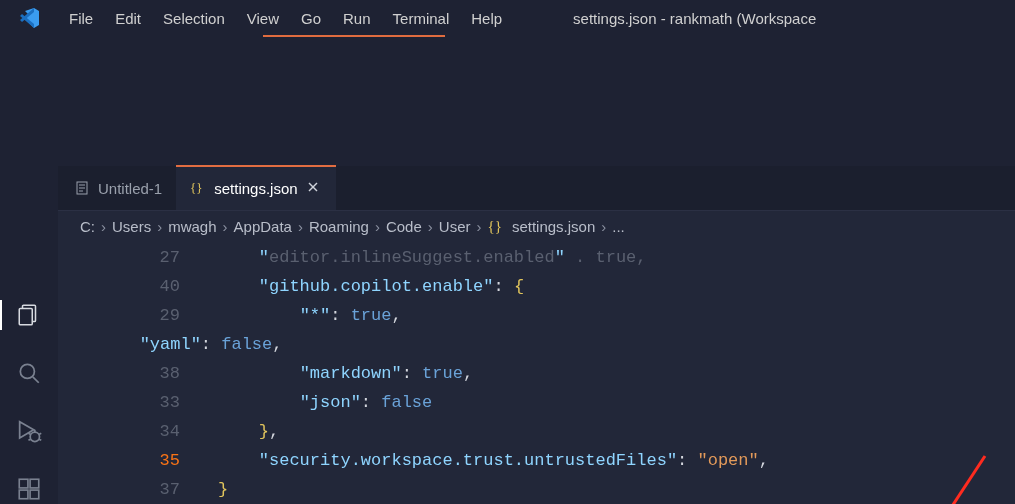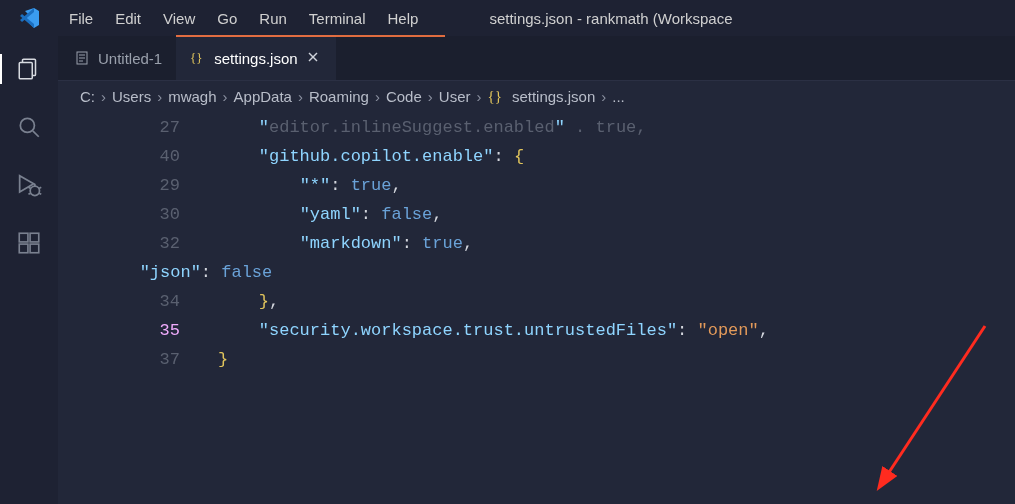--- a/index.html
+++ b/index.html
@@ -4,21 +4,21 @@
 <style>
     * { margin: 0; padding: 0; box-sizing: border-box; }
     html, body { width: 1015px; height: 504px; overflow: hidden; background: #1e2233; font-family: "Segoe UI", sans-serif; color: #cccccc; }
     
     .titlebar { height: 36px; display: flex; align-items: center; background: #1e2233; }
     .logo { width: 58px; display: flex; justify-content: center; align-items: center; }
     .menus { display: flex; gap: 0; }
     .menu-item { padding: 6px 11px; font-size: 15px; color: #d0d0d0; cursor: default; }
     .title-center { flex: 1; text-align: left; font-size: 15px; color: #d0d0d0; padding-left: 60px;}
     
-    .body-row { display: flex; height: 468px; }
+    .body-row { display: flex; height: 468px; align-items: flex-end; }
     .activity { width: 58px; background: #1e2233; display: flex; flex-direction: column; align-items: center; padding-top: 18px; gap: 28px; }
     .act-item { width: 30px; height: 30px; display:flex; align-items:center; justify-content:center; color:#7a8190; }
     .act-item.active { color:#d7dae0; }
     .act-item.active::before { content:""; position:absolute; left:0; width:2px; height:30px; background:#fff; }
     .activity { position: relative; }
     .act-item { position: relative; width:58px; }
     
     .main { flex:1; display:flex; flex-direction:column; background:#1e2233; }
     
     .tabs { height: 44px; display:flex; background:#1b1f2e; padding-left: 2px;}
@@ -33,21 +33,21 @@
     .menu-accent { position:absolute; top:35px; left:263px; width:182px; height:2px; background:#e06c3f; }
     
     .breadcrumb { height:30px; display:flex; align-items:center; gap:6px; padding-left:22px; font-size:15px; color:#9aa0ac; background:#222739;}
     .crumb { color:#b8bdc9; }
     .chev { color:#8a90a0; }
     .crumb-icon{ display:inline-flex; align-items:center; margin-right:4px;}
     
     .editor { flex:1; background:#222739; font-family: Consolas, "Courier New", monospace; font-size:17px; line-height:29px; padding-top:2px; position:relative;}
     .line { display:flex; }
     .gutter { width:160px; text-align:right; padding-right:38px; color:#5a6070; user-select:none;}
-    .gutter.current { color:#f0abfc; }
+    .gutter.current { color:#f97316; }
     .code { white-space: pre; }
     
     .tok-key { color:#8fd5ff; } 
     .tok-str { color:#e39a5a; } 
     .tok-bool { color:#6aa2d8; } 
     .tok-brace { color:#e0c45c; } 
     .tok-punc { color:#d4d7de; }
     .tok-comment { color:#5a6070; }
     
     .arrow-annot{ position:absolute; right:20px; top:210px; pointer-events:none;}
@@ -59,20 +59,21 @@
   <div class="logo">
     <svg width="24" height="24" viewBox="0 0 24 24">
         <path fill="#3a9cf0" d="M17 2l5 3v14l-5 3-9-9 4-4-4-4z"></path>
         <path fill="#1b6fc0" d="M17 2L3 14l2 2L17 6z"></path>
         <path fill="#1b6fc0" d="M17 22L3 10l2-2 12 10z"></path>
       </svg>
   </div>
   <div class="menus">
     <div class="menu-item">File</div>
     <div class="menu-item">Edit</div>
+    <div class="menu-item">Selection</div>
     <div class="menu-item">View</div>
     <div class="menu-item">Go</div>
     <div class="menu-item">Run</div>
     <div class="menu-item">Terminal</div>
     <div class="menu-item">Help</div>
   </div>
   <div class="title-center">settings.json - rankmath (Workspace</div>
 </div>
 <div class="menu-accent"></div>
 
@@ -172,28 +173,28 @@
         </div>
       <div class="line">
           <div class="gutter">40</div>
           <div class="code">    <span class="tok-key">"<span>github.copilot.enable</span>"</span><span class="tok-punc">: </span><span class="tok-brace">{</span></div>
         </div>
       <div class="line">
           <div class="gutter">29</div>
           <div class="code">        <span class="tok-key">"<span>*</span>"</span><span class="tok-punc">: </span><span class="tok-bool">true</span><span class="tok-punc">,</span></div>
         </div>
       <div class="line">
-          <div class="gutter">30</div>
           <div class="code">        <span class="tok-key">"<span>yaml</span>"</span><span class="tok-punc">: </span><span class="tok-bool">false</span><span class="tok-punc">,</span></div>
         </div>
       <div class="line">
-          <div class="gutter">32</div>
+          <div class="gutter">38</div>
           <div class="code">        <span class="tok-key">"<span>markdown</span>"</span><span class="tok-punc">: </span><span class="tok-bool">true</span><span class="tok-punc">,</span></div>
         </div>
       <div class="line">
+          <div class="gutter">33</div>
           <div class="code">        <span class="tok-key">"<span>json</span>"</span><span class="tok-punc">: </span><span class="tok-bool">false</span></div>
         </div>
       <div class="line">
           <div class="gutter">34</div>
           <div class="code">    <span class="tok-brace">}</span><span class="tok-punc">,</span></div>
         </div>
       <div class="line">
           <div class="gutter current">35</div>
           <div class="code">    <span class="tok-key">"<span>security.workspace.trust.untrustedFiles</span>"</span><span class="tok-punc">: </span><span class="tok-str">"<span>open</span>"</span><span class="tok-punc">,</span></div>
         </div>

